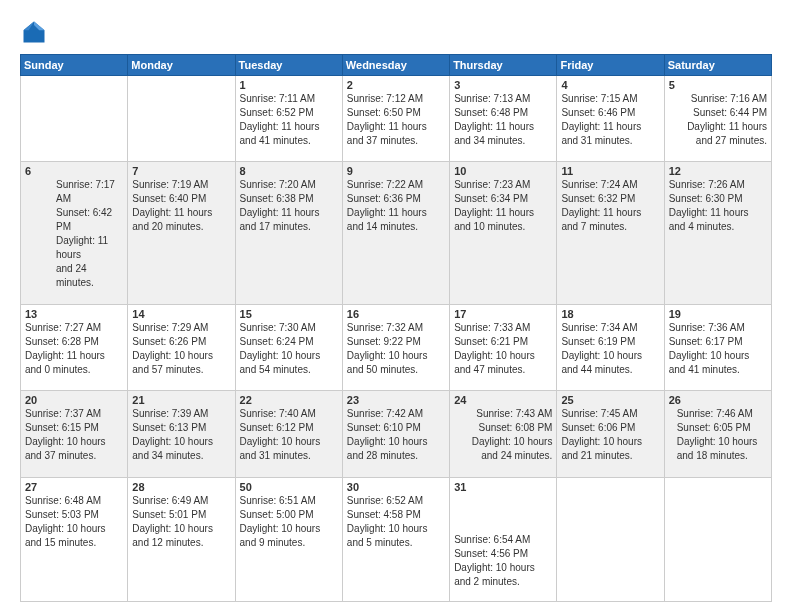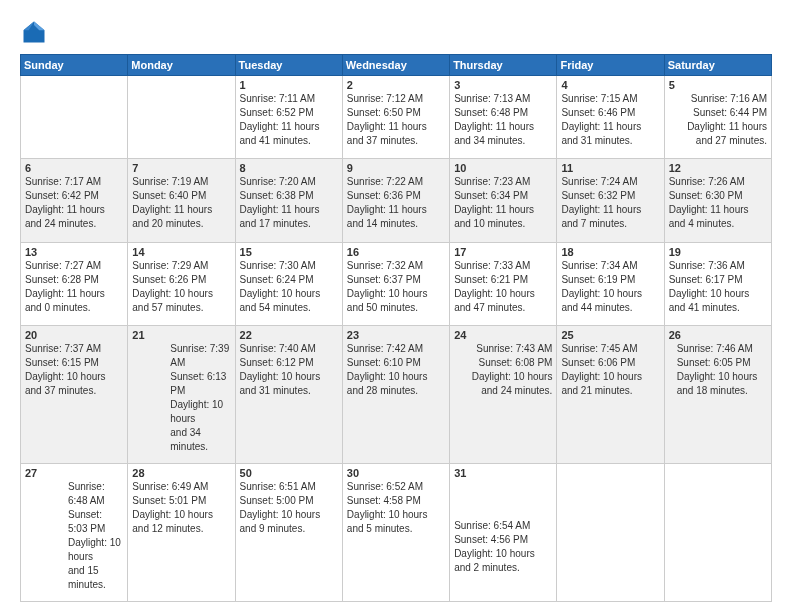--- a/index.html
+++ b/index.html
@@ -175,21 +175,21 @@
             <div class="day-number">5</div>
             <div class="cell-content" style="white-space: pre-line; text-align: right;">Sunrise: 7:16 AM
 Sunset: 6:44 PM
 Daylight: 11 hours
 and 27 minutes.</div>
           </td>
         </tr>
         <tr class="row-shaded">
           <td>
             <div class="day-number">6</div>
-            <div class="cell-content" style="white-space: pre-line;">Sunrise: 7:17 AM
+            <div class="cell-content" style="white-space: pre-line; margin-left: 31px;">Sunrise: 7:17 AM
 Sunset: 6:42 PM
 Daylight: 11 hours
 and 24 minutes.</div>
           </td>
           <td>
             <div class="day-number">7</div>
             <div class="cell-content" style="white-space: pre-line;">Sunrise: 7:19 AM
 Sunset: 6:40 PM
 Daylight: 11 hours
 and 20 minutes.</div>
@@ -248,21 +248,21 @@
           <td>
             <div class="day-number">15</div>
             <div class="cell-content" style="white-space: pre-line;">Sunrise: 7:30 AM
 Sunset: 6:24 PM
 Daylight: 10 hours
 and 54 minutes.</div>
           </td>
           <td>
             <div class="day-number">16</div>
             <div class="cell-content" style="white-space: pre-line;">Sunrise: 7:32 AM
-Sunset: 6:37 PM
+Sunset: 9:22 PM
 Daylight: 10 hours
 and 50 minutes.</div>
           </td>
           <td>
             <div class="day-number">17</div>
             <div class="cell-content" style="white-space: pre-line;">Sunrise: 7:33 AM
 Sunset: 6:21 PM
 Daylight: 10 hours
 and 47 minutes.</div>
           </td>
@@ -284,21 +284,21 @@
         <tr class="row-shaded">
           <td>
             <div class="day-number">20</div>
             <div class="cell-content" style="white-space: pre-line;">Sunrise: 7:37 AM
 Sunset: 6:15 PM
 Daylight: 10 hours
 and 37 minutes.</div>
           </td>
           <td>
             <div class="day-number">21</div>
-            <div class="cell-content" style="white-space: pre-line; margin-left: 38px;">Sunrise: 7:39 AM
+            <div class="cell-content" style="white-space: pre-line;">Sunrise: 7:39 AM
 Sunset: 6:13 PM
 Daylight: 10 hours
 and 34 minutes.</div>
           </td>
           <td>
             <div class="day-number">22</div>
             <div class="cell-content" style="white-space: pre-line;">Sunrise: 7:40 AM
 Sunset: 6:12 PM
 Daylight: 10 hours
 and 31 minutes.</div>
@@ -328,21 +328,21 @@
             <div class="day-number">26</div>
             <div class="cell-content" style="white-space: pre-line; margin-left: 8px;">Sunrise: 7:46 AM
 Sunset: 6:05 PM
 Daylight: 10 hours
 and 18 minutes.</div>
           </td>
         </tr>
         <tr class="row-white">
           <td>
             <div class="day-number">27</div>
-            <div class="cell-content" style="white-space: pre-line; margin-left: 43px;">Sunrise: 6:48 AM
+            <div class="cell-content" style="white-space: pre-line;">Sunrise: 6:48 AM
 Sunset: 5:03 PM
 Daylight: 10 hours
 and 15 minutes.</div>
           </td>
           <td>
             <div class="day-number">28</div>
             <div class="cell-content" style="white-space: pre-line;">Sunrise: 6:49 AM
 Sunset: 5:01 PM
 Daylight: 10 hours
 and 12 minutes.</div>

